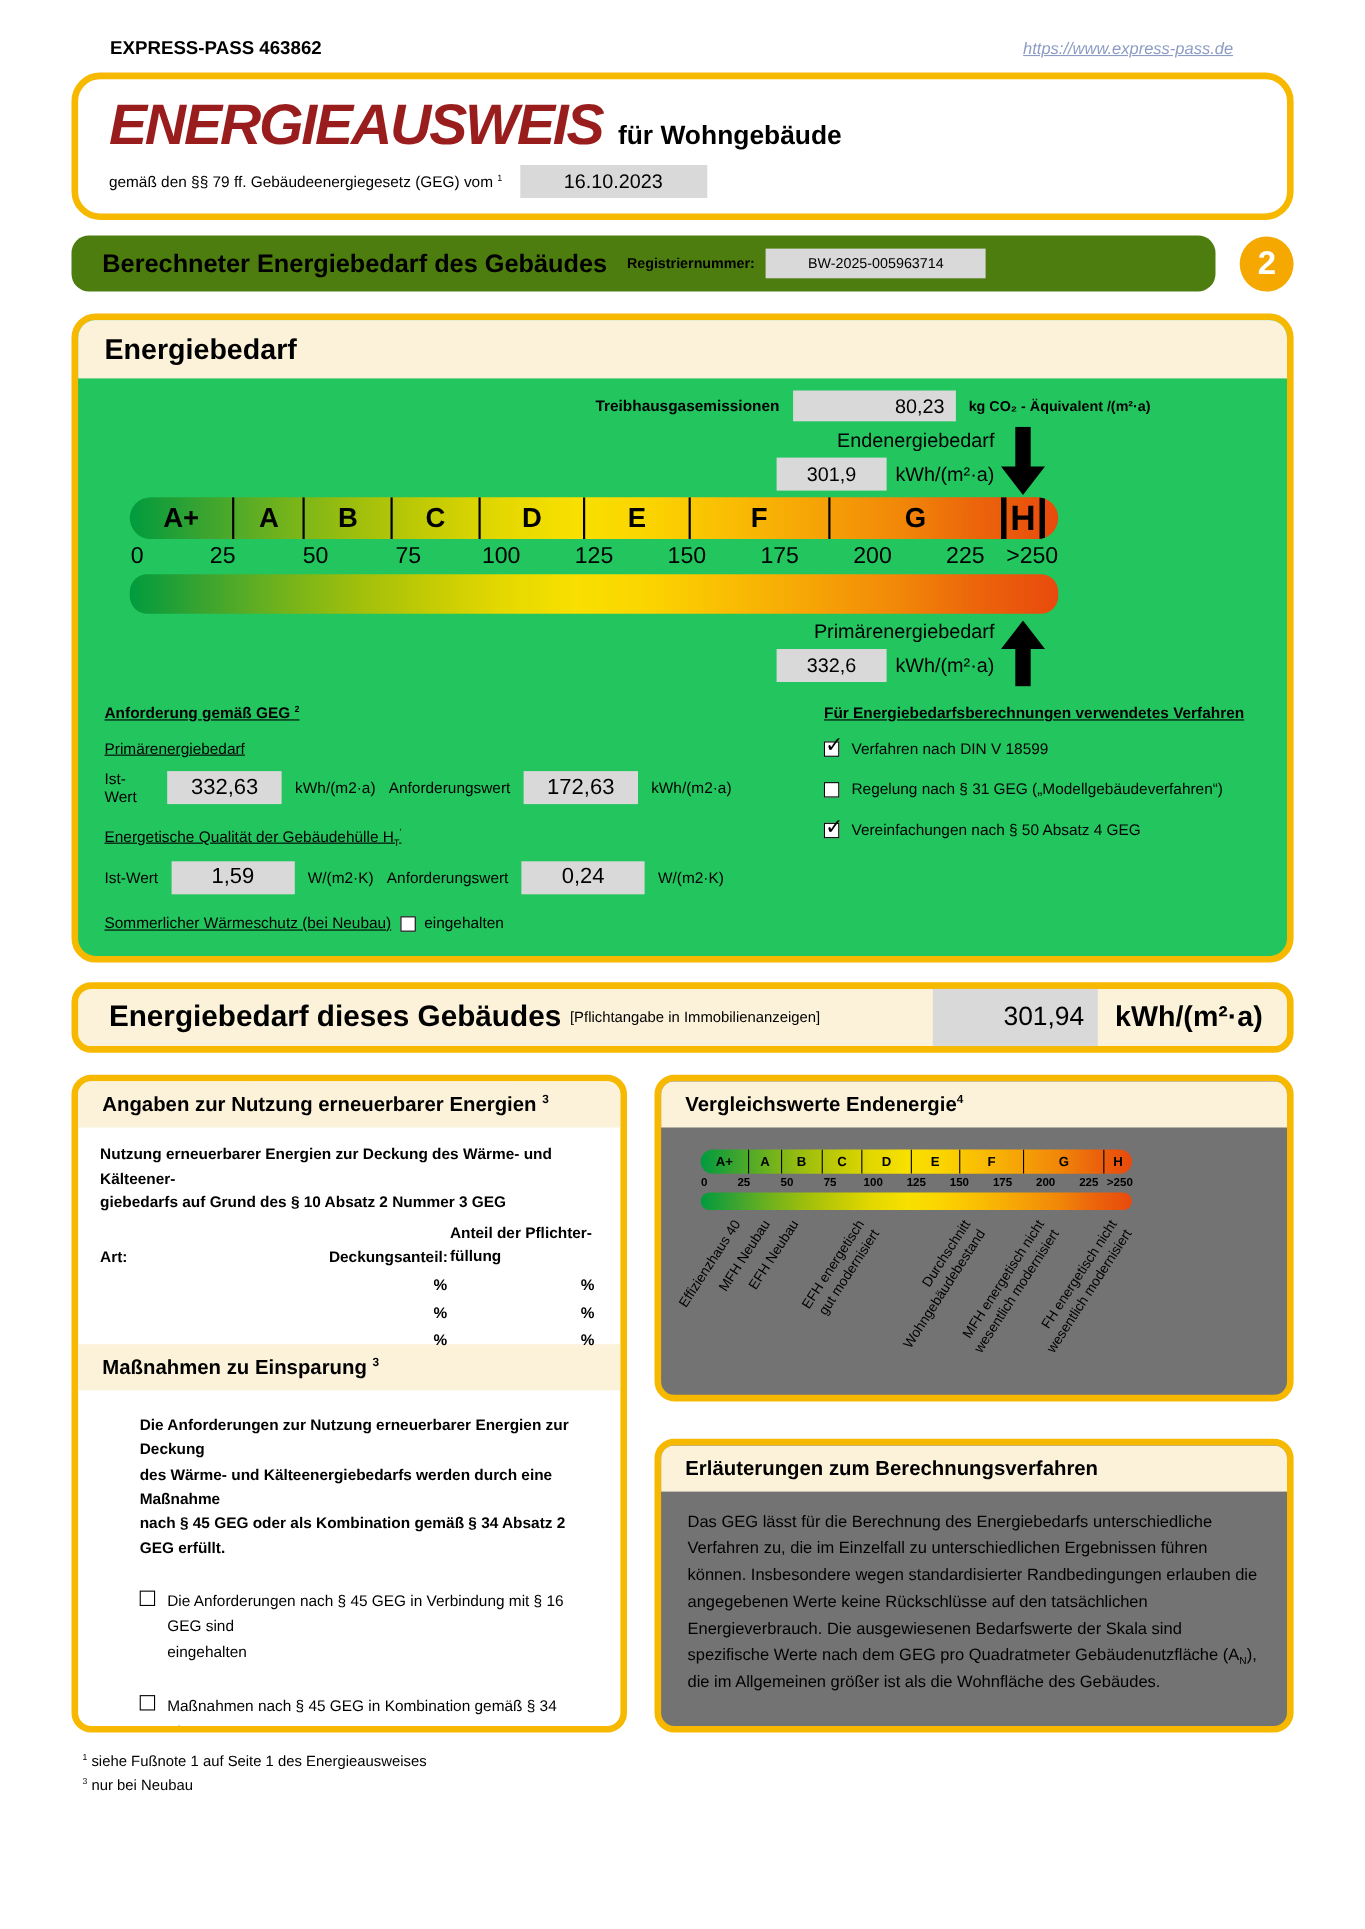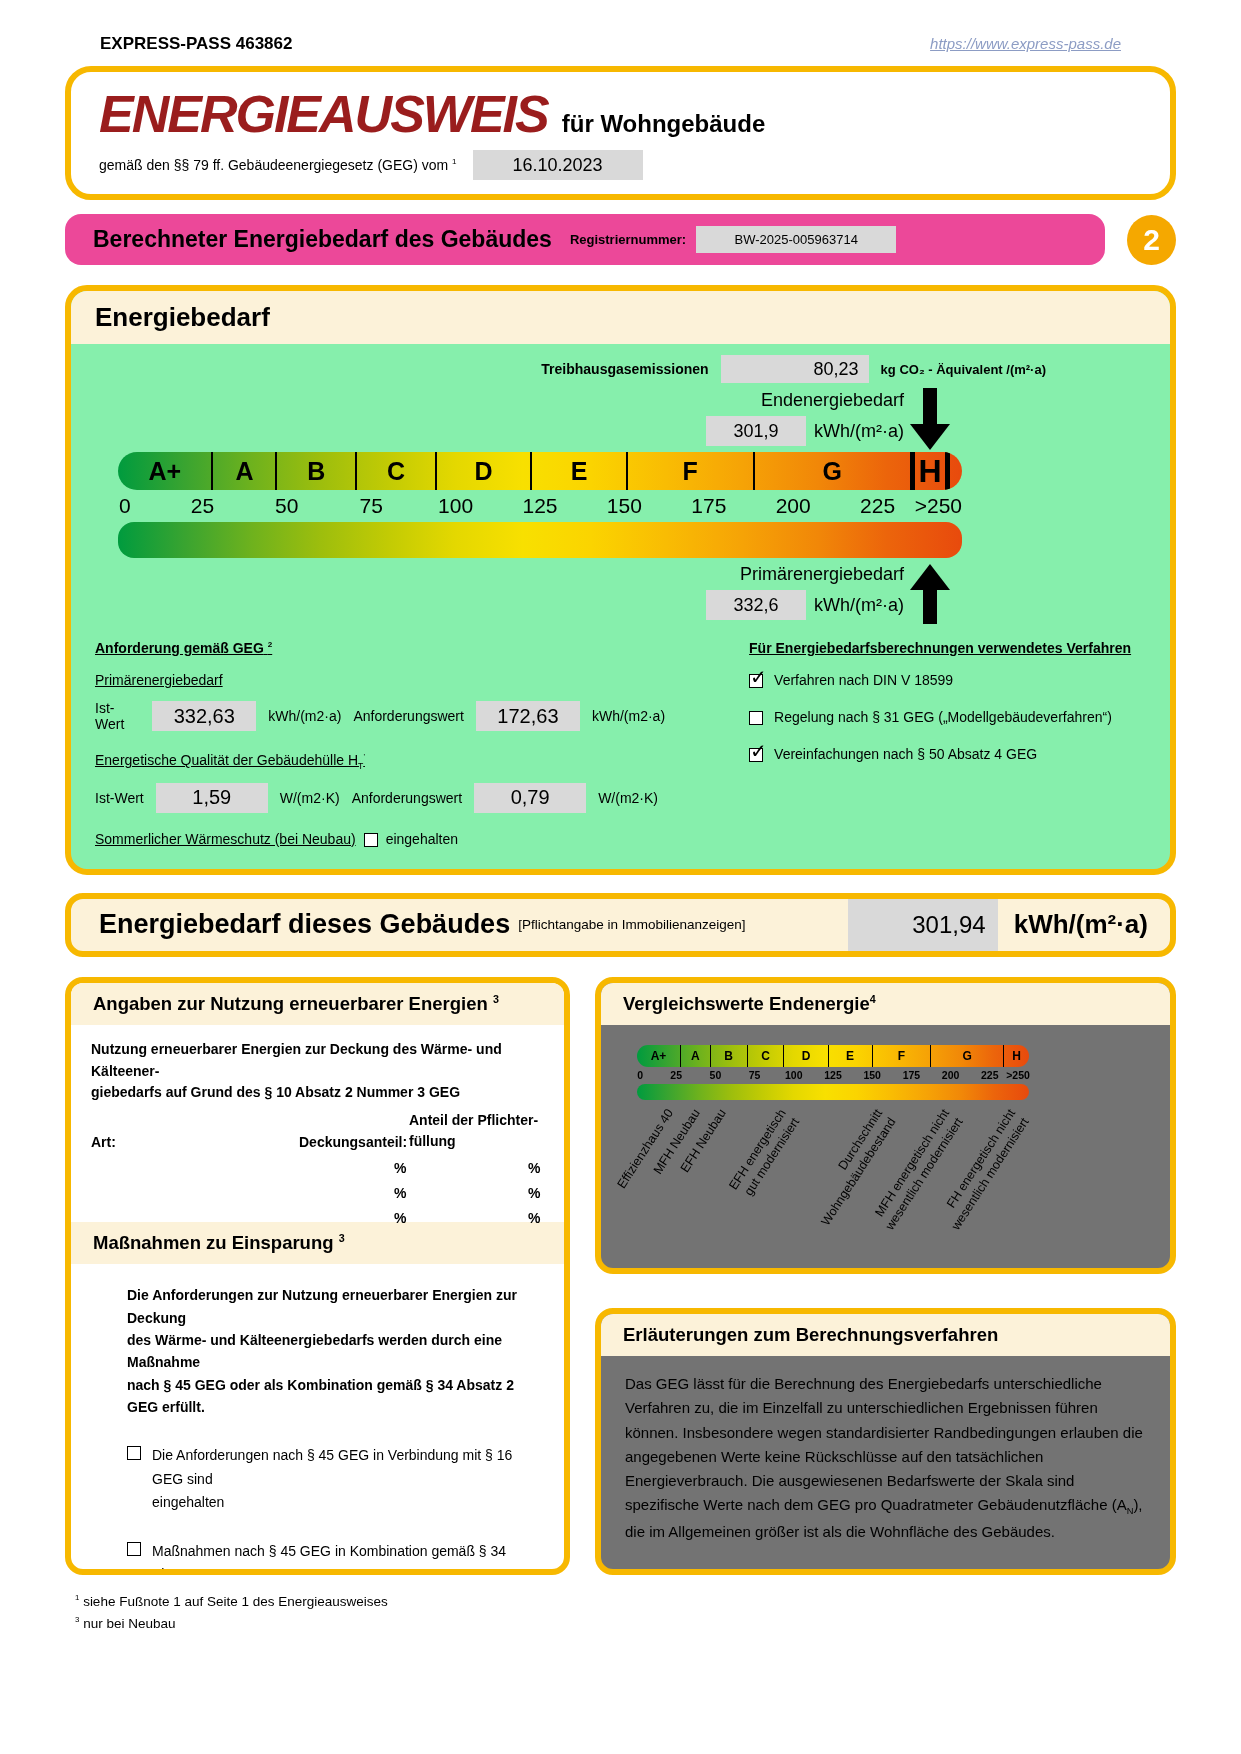--- a/index.html
+++ b/index.html
@@ -15,29 +15,29 @@
   
   .tbox { margin-top:12px; border:6px solid #F7B800; border-radius:26px; padding:16px 28px 14px; background:#fff; }
   .tline { display:flex; align-items:baseline; gap:14px; }
   .tmain { font-size:52px; font-weight:800; font-style:italic; color:#9A1D1D; letter-spacing:-2px; line-height:1.02; }
   .tsub  { font-size:24px; font-weight:bold; }
   .tlaw  { margin-top:9px; display:flex; align-items:center; gap:16px; font-size:14px; }
   .datebox { width:170px; height:30px; background:#D9D9D9; display:flex; align-items:center; justify-content:center; font-size:18px; }
 
   
   .sban-row { margin-top:14px; display:flex; align-items:center; gap:22px; }
-  .sban { width:1067px; background:#ec4899; border-radius:16px; padding:12px 28px; display:flex; align-items:center; }
+  .sban { width:1067px; background:#4d7c0f; border-radius:16px; padding:12px 28px; display:flex; align-items:center; }
   .sban-title { font-size:23px; font-weight:bold; }
   .sban-reg { font-size:13px; font-weight:bold; margin-left:18px; }
   .regbox { margin-left:10px; width:200px; height:27px; background:#D9D9D9; display:flex; align-items:center; justify-content:center; font-size:13px; }
   .pnum { width:50px; height:50px; border-radius:50%; background:#F5A800; color:#fff; font-size:30px; font-weight:bold;
           display:flex; align-items:center; justify-content:center; }
 
   
-  .fbox { border:6px solid #F7B800; border-radius:22px; background:#86efac; overflow:hidden; }
+  .fbox { border:6px solid #F7B800; border-radius:22px; background:#22c55e; overflow:hidden; }
   .band { background:#FCF2D9; padding:11px 24px; font-weight:bold; }
   .band.big { font-size:26px; }
   sup { font-size:58%; vertical-align:super; font-weight:inherit; }
   sub { font-size:62%; vertical-align:sub; }
 
   .eb-box { margin-top:20px; }
   .eb-body { padding:10px 24px 22px; position:relative; }
 
   .ghg-row { display:flex; justify-content:flex-end; align-items:center; gap:12px; padding-right:100px; height:30px; }
   .ghg-label { font-size:14px; font-weight:bold; }
@@ -254,21 +254,21 @@
             <span>kWh/(m2·a)</span>
           </div>
           <div class="lblrow" style="margin-top:20px;">
             <span class="u"><span>Energetische Qualität der Gebäudehülle H</span><sub>T</sub><sup>'</sup></span>
           </div>
           <div class="valrow">
             <span>Ist-Wert</span>
             <span class="valbox">1,59</span>
             <span>W/(m2·K)</span>
             <span>Anforderungswert</span>
-            <span class="valbox">0,79</span>
+            <span class="valbox">0,24</span>
             <span>W/(m2·K)</span>
           </div>
           <div class="sommer">
             <span class="u">Sommerlicher Wärmeschutz (bei Neubau)</span>
             <span class="cb"></span>
             <span>eingehalten</span>
           </div>
         </div>
 
         <div class="req-right">

